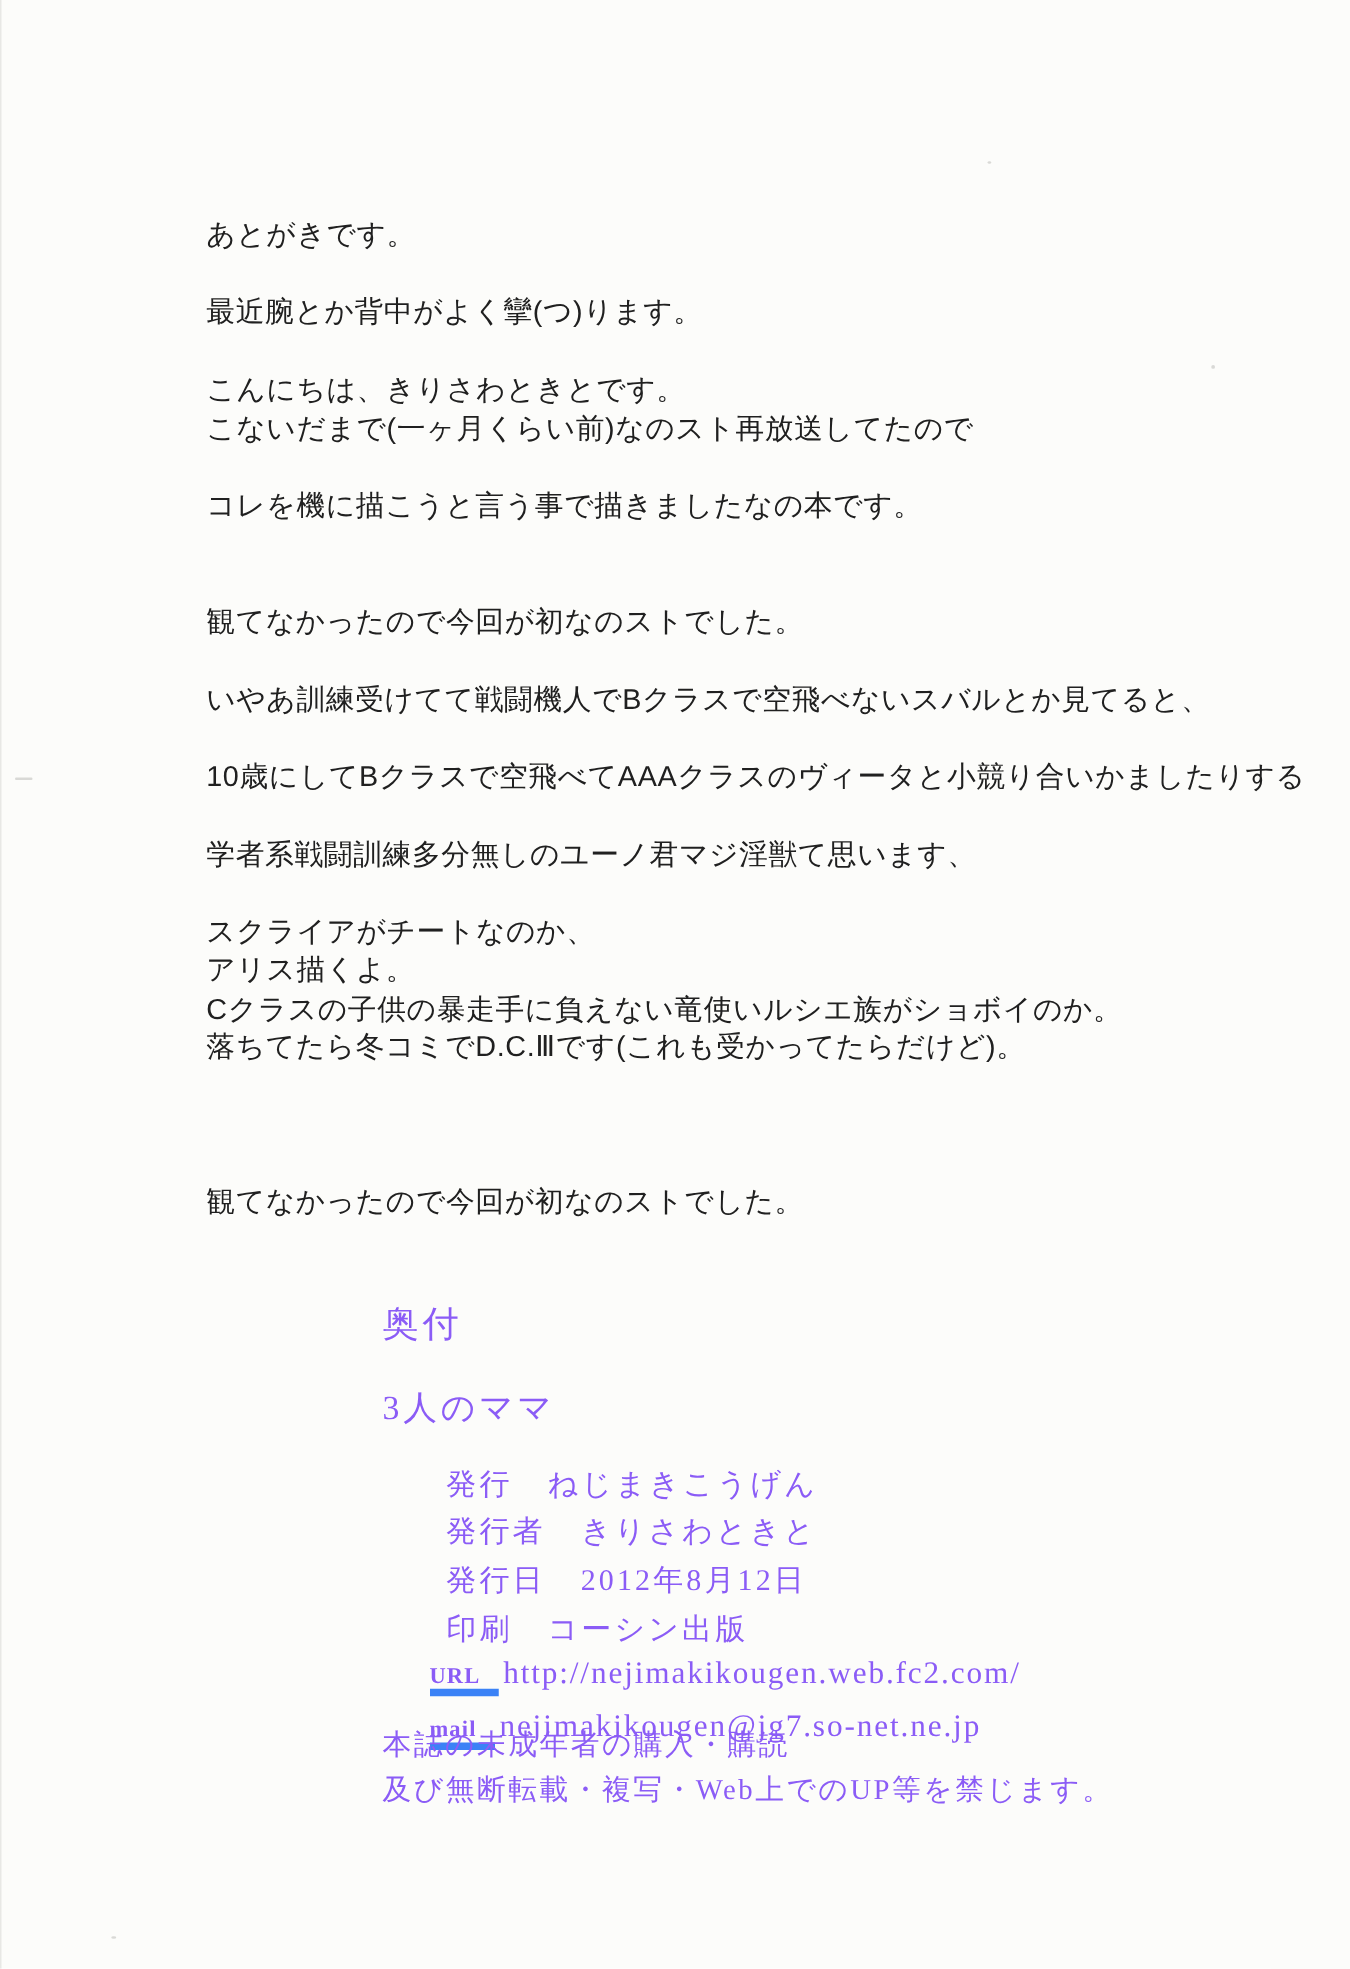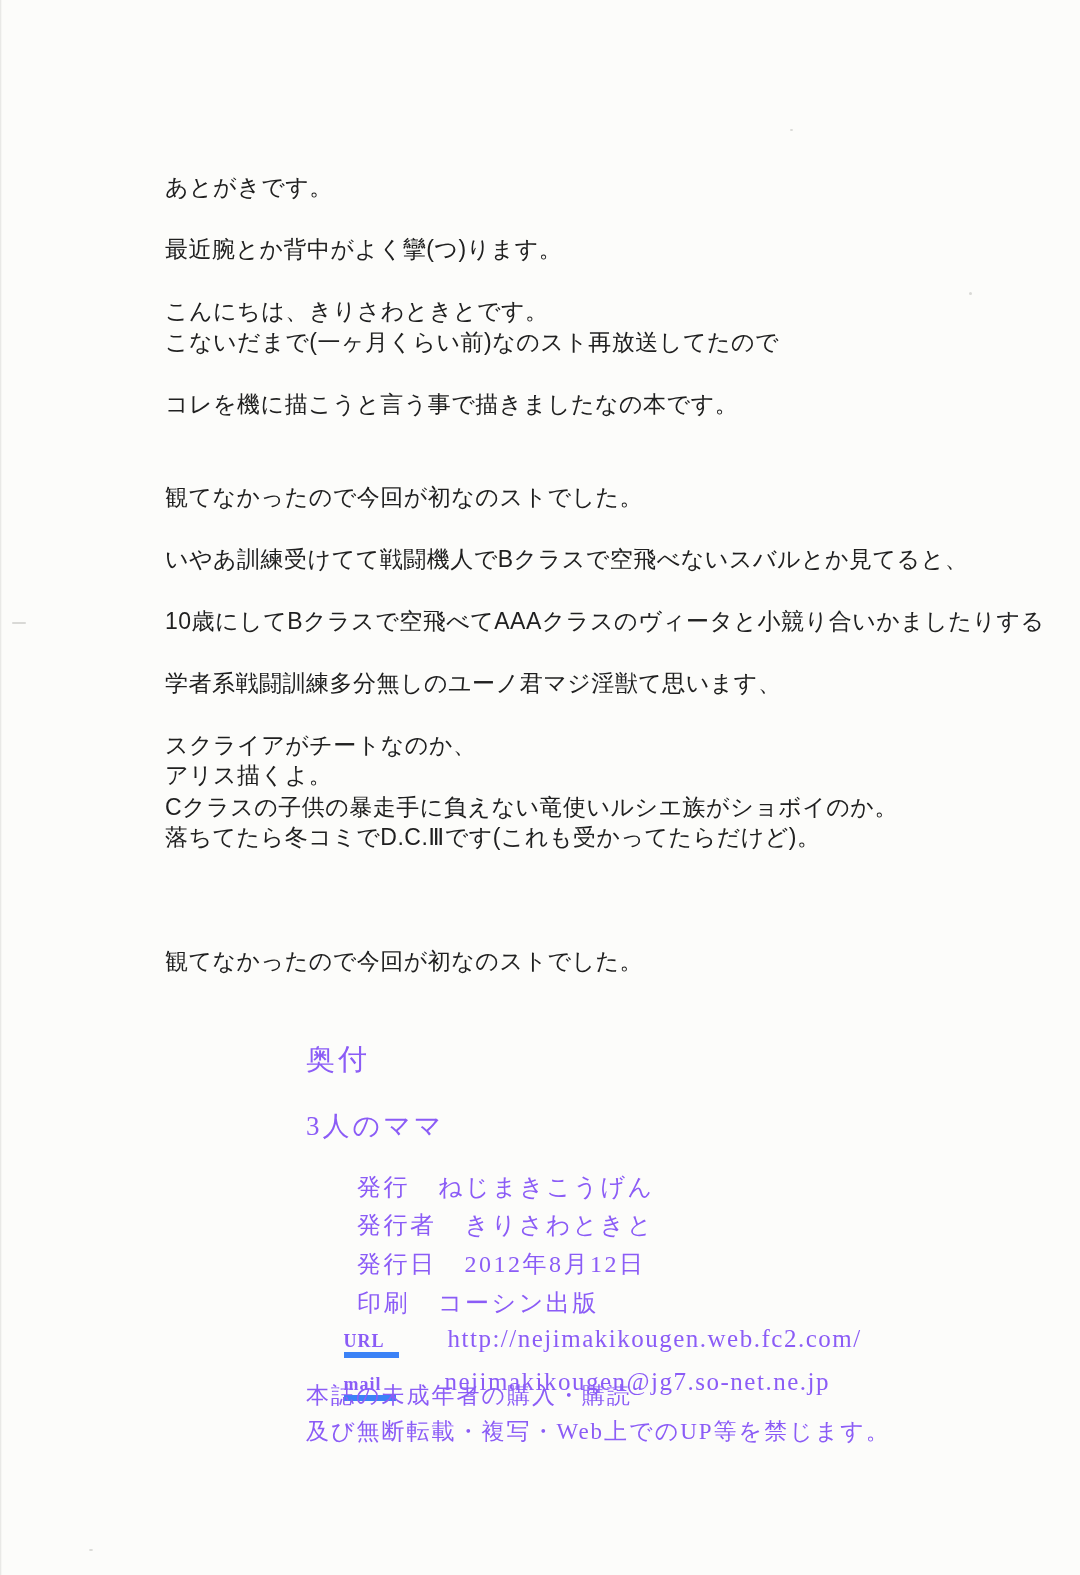--- a/index.html
+++ b/index.html
@@ -66,21 +66,21 @@
   .c-mail { top: 1340px; font-size: 25px; }
   .net-lbl {
     display: inline-block;
     font-size: 18px;
     font-weight: bold;
     padding-right: 14px;
     margin-right: 4px;
     border-bottom: 6px solid #3b82f6;
     letter-spacing: 1px;
   }
-  .net-val { letter-spacing: 1.5px; margin-left: 45px; }
+  .net-val { letter-spacing: 1.5px; }
   .c-notice { font-size: 23px; letter-spacing: 2px; }
   .c-notice-1 { top: 1380px; text-align: right; }
   .c-notice-2 { top: 1416px; }
 </style>
 </head>
 <body>
 
 <div class="page">
 
   <div class="edge-left"></div>

